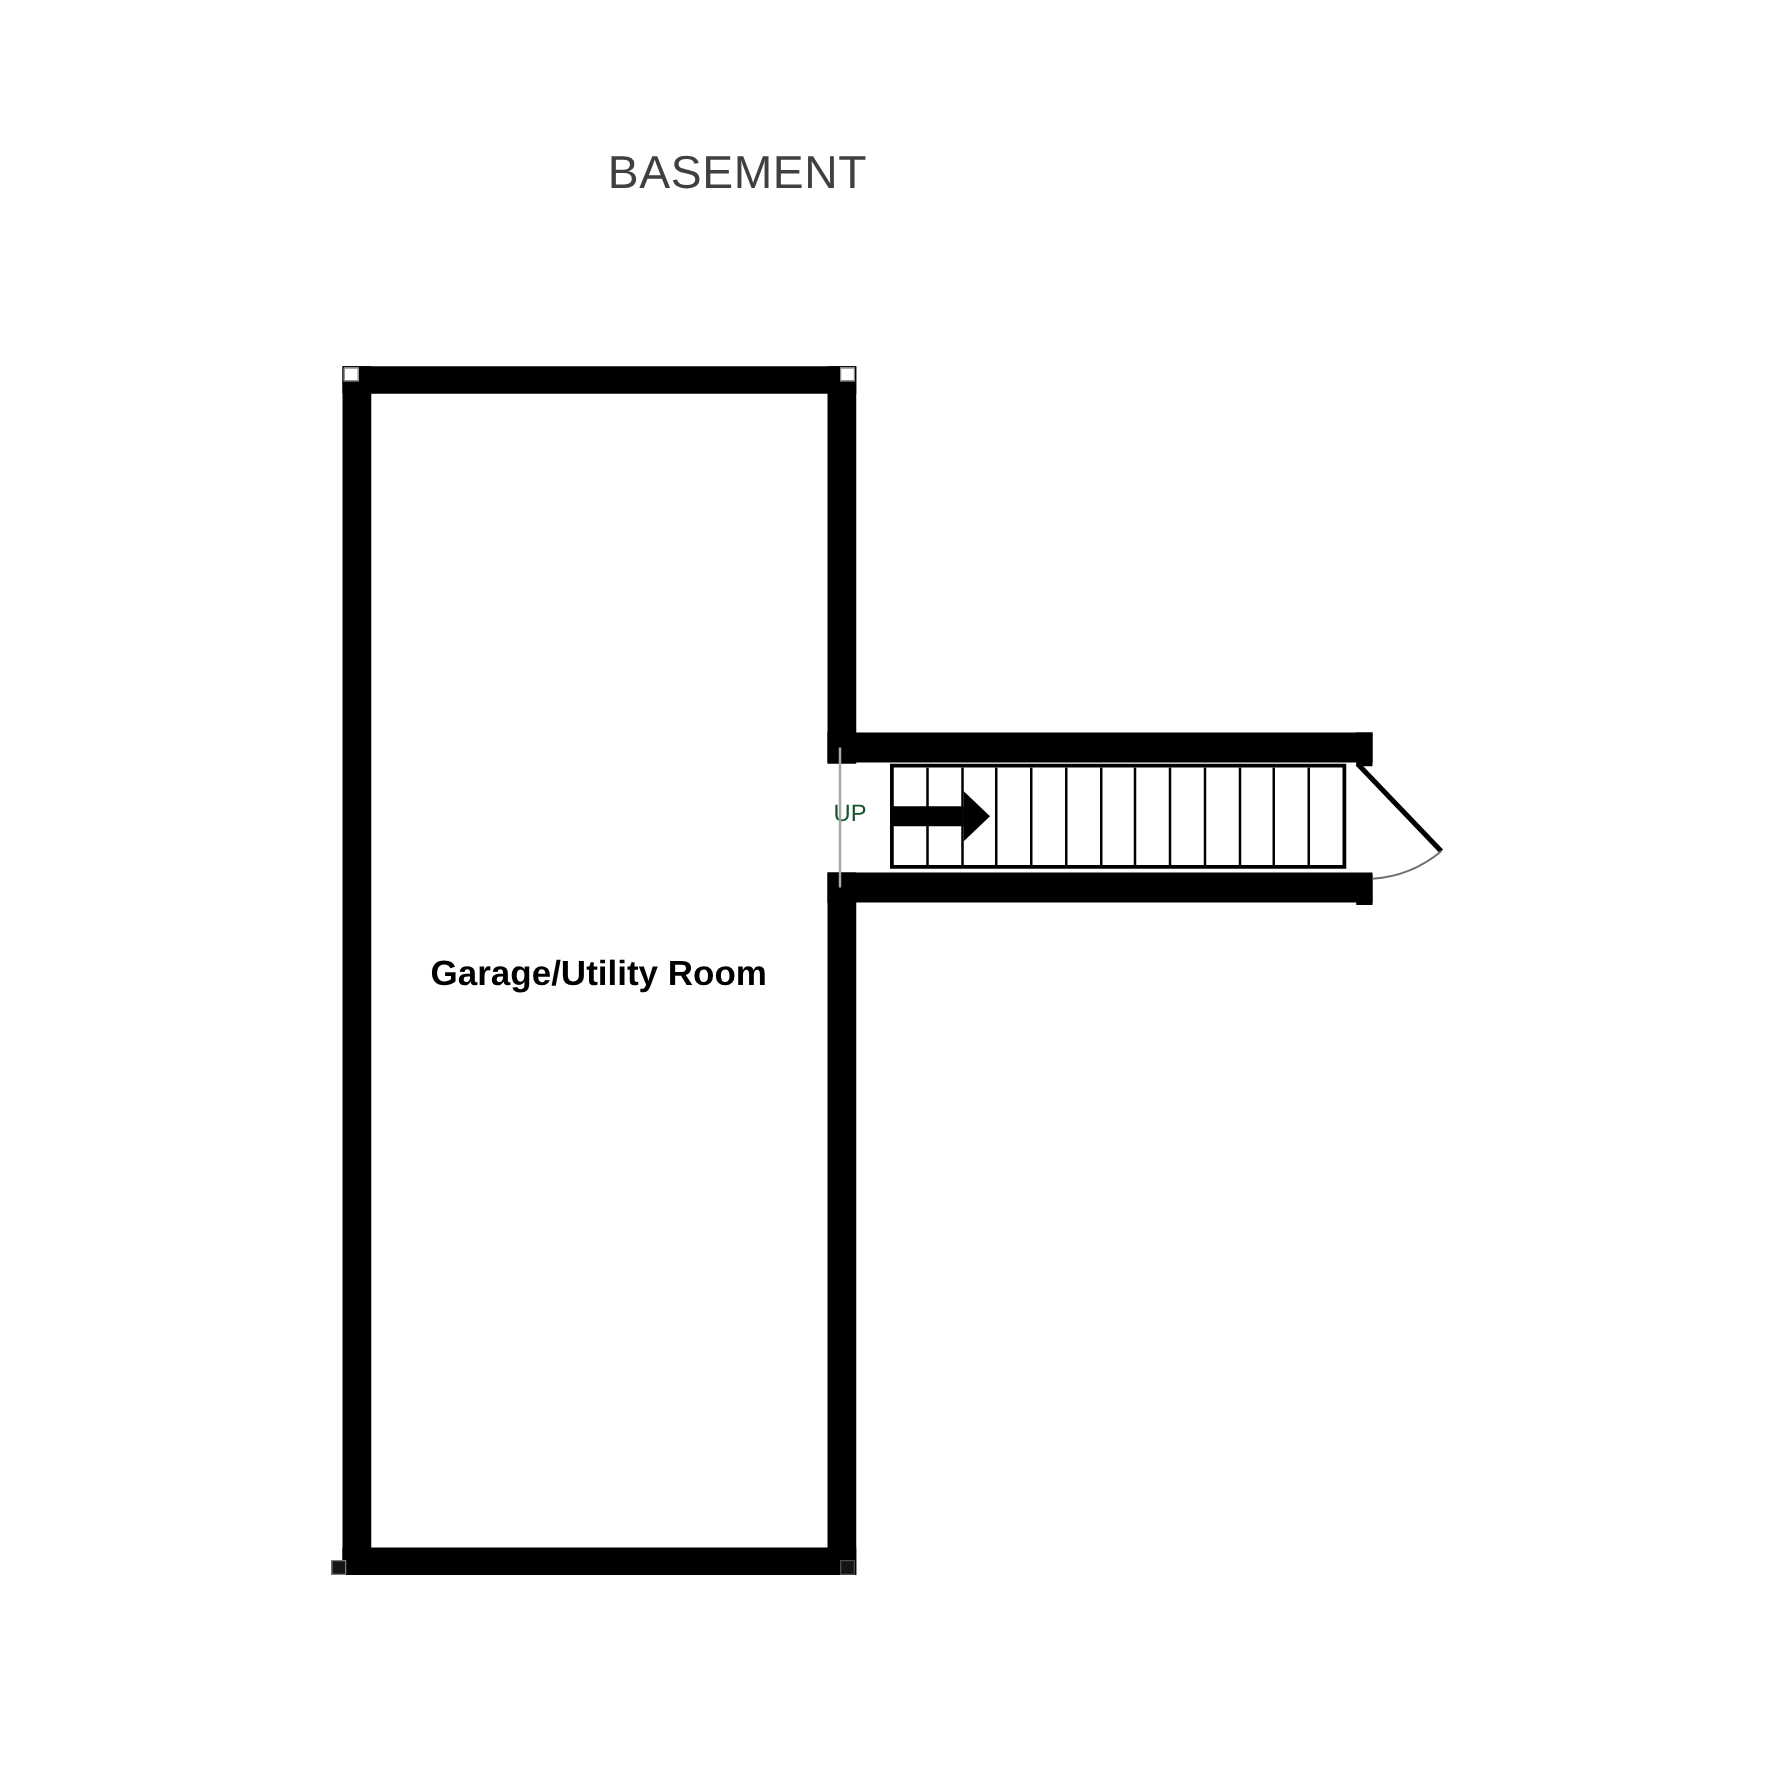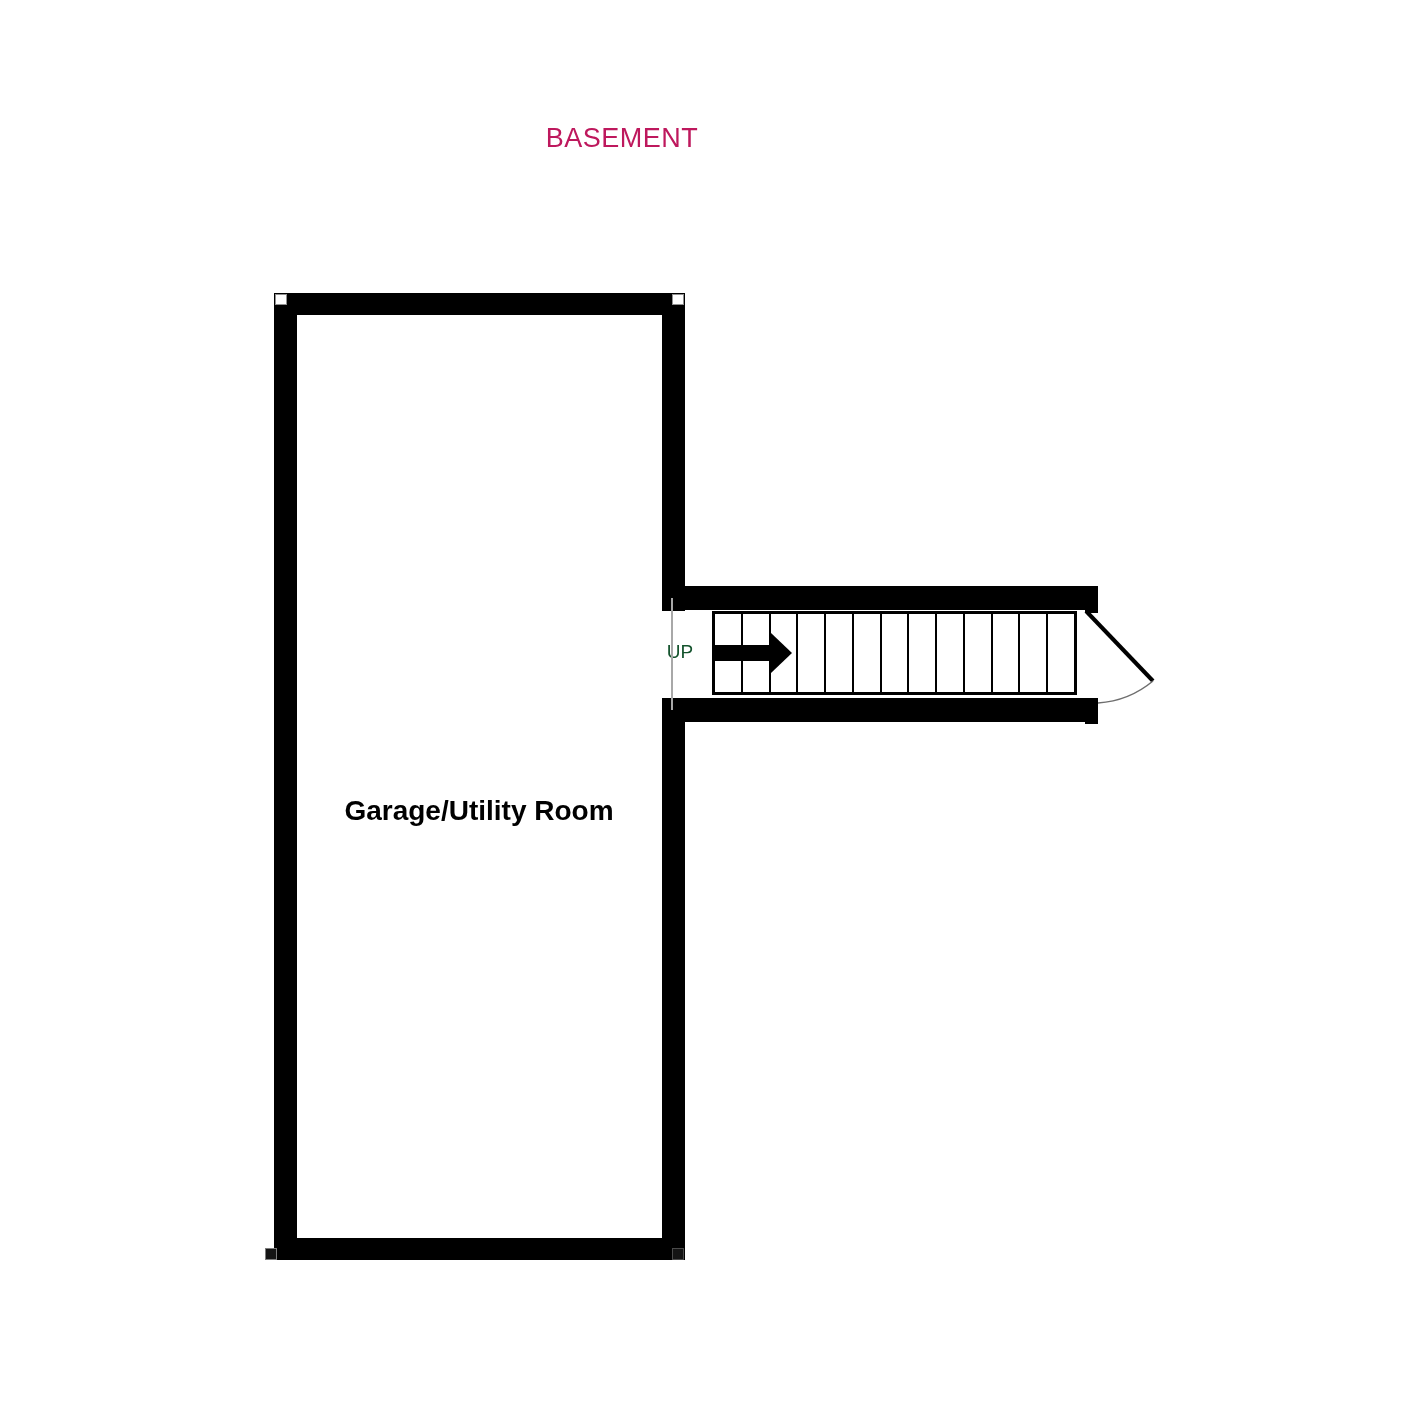--- a/index.html
+++ b/index.html
@@ -13,26 +13,26 @@
     position:relative;
     width:1417px;height:1417px;
     background:var(--bg);
     font-family:"Liberation Sans", sans-serif;
     overflow:hidden;
   }
   .wall{position:absolute;background:var(--wall);}
   .plan-title{
     position:absolute;left:590px;top:138px;
     transform:translate(-50%,-50%);
-    font-size:27px;color:#be185d;letter-spacing:0.5px;white-space:nowrap;margin-left:32px;
+    font-size:37px;color:#404040;letter-spacing:0.5px;white-space:nowrap;
   }
   .room-label{
     position:absolute;left:479px;top:779px;
     transform:translate(-50%,-50%);
-    font-size:28px;font-weight:bold;color:#000;white-space:nowrap;margin-top:32px;
+    font-size:28px;font-weight:bold;color:#000;white-space:nowrap;
   }
   .up-label{
     position:absolute;left:680px;top:652px;
     transform:translate(-50%,-50%);
     font-size:19px;color:#14532d;white-space:nowrap;
   }
   .opening-line{
     position:absolute;left:671px;top:598px;width:2px;height:112px;
     background:var(--opening);z-index:5;
   }

